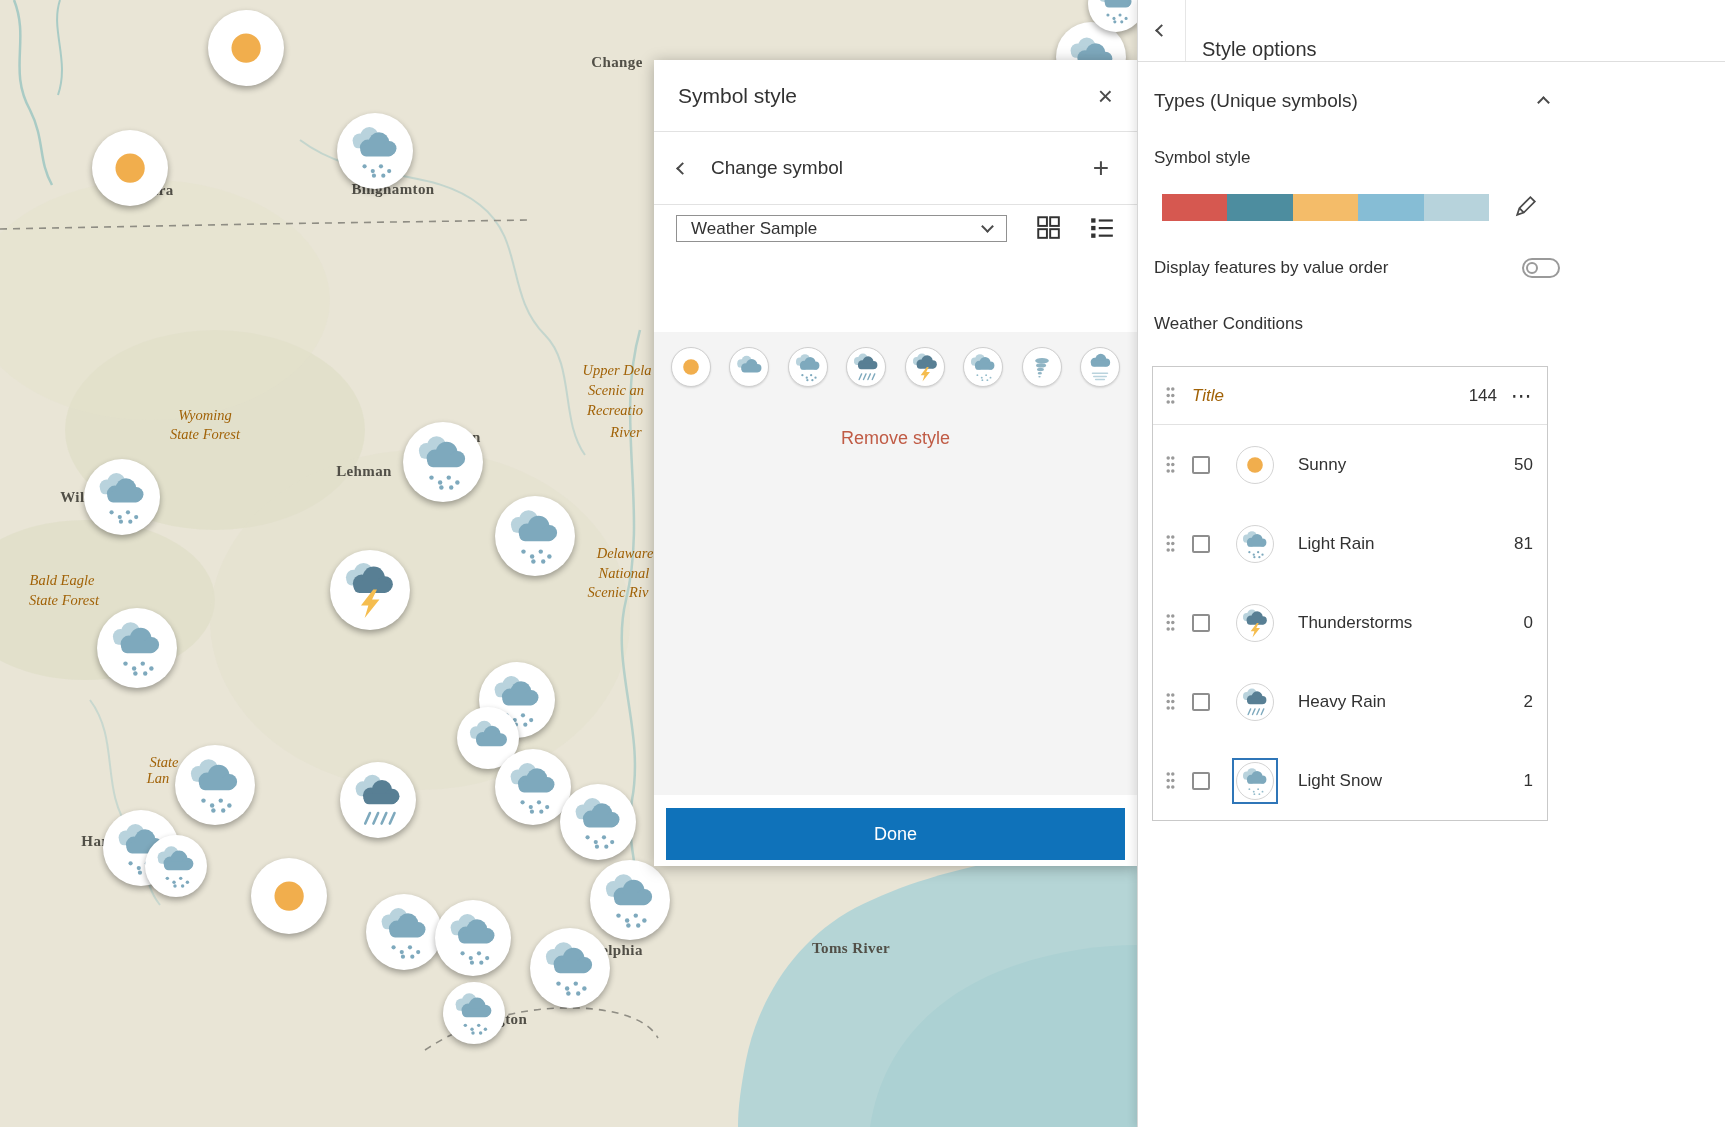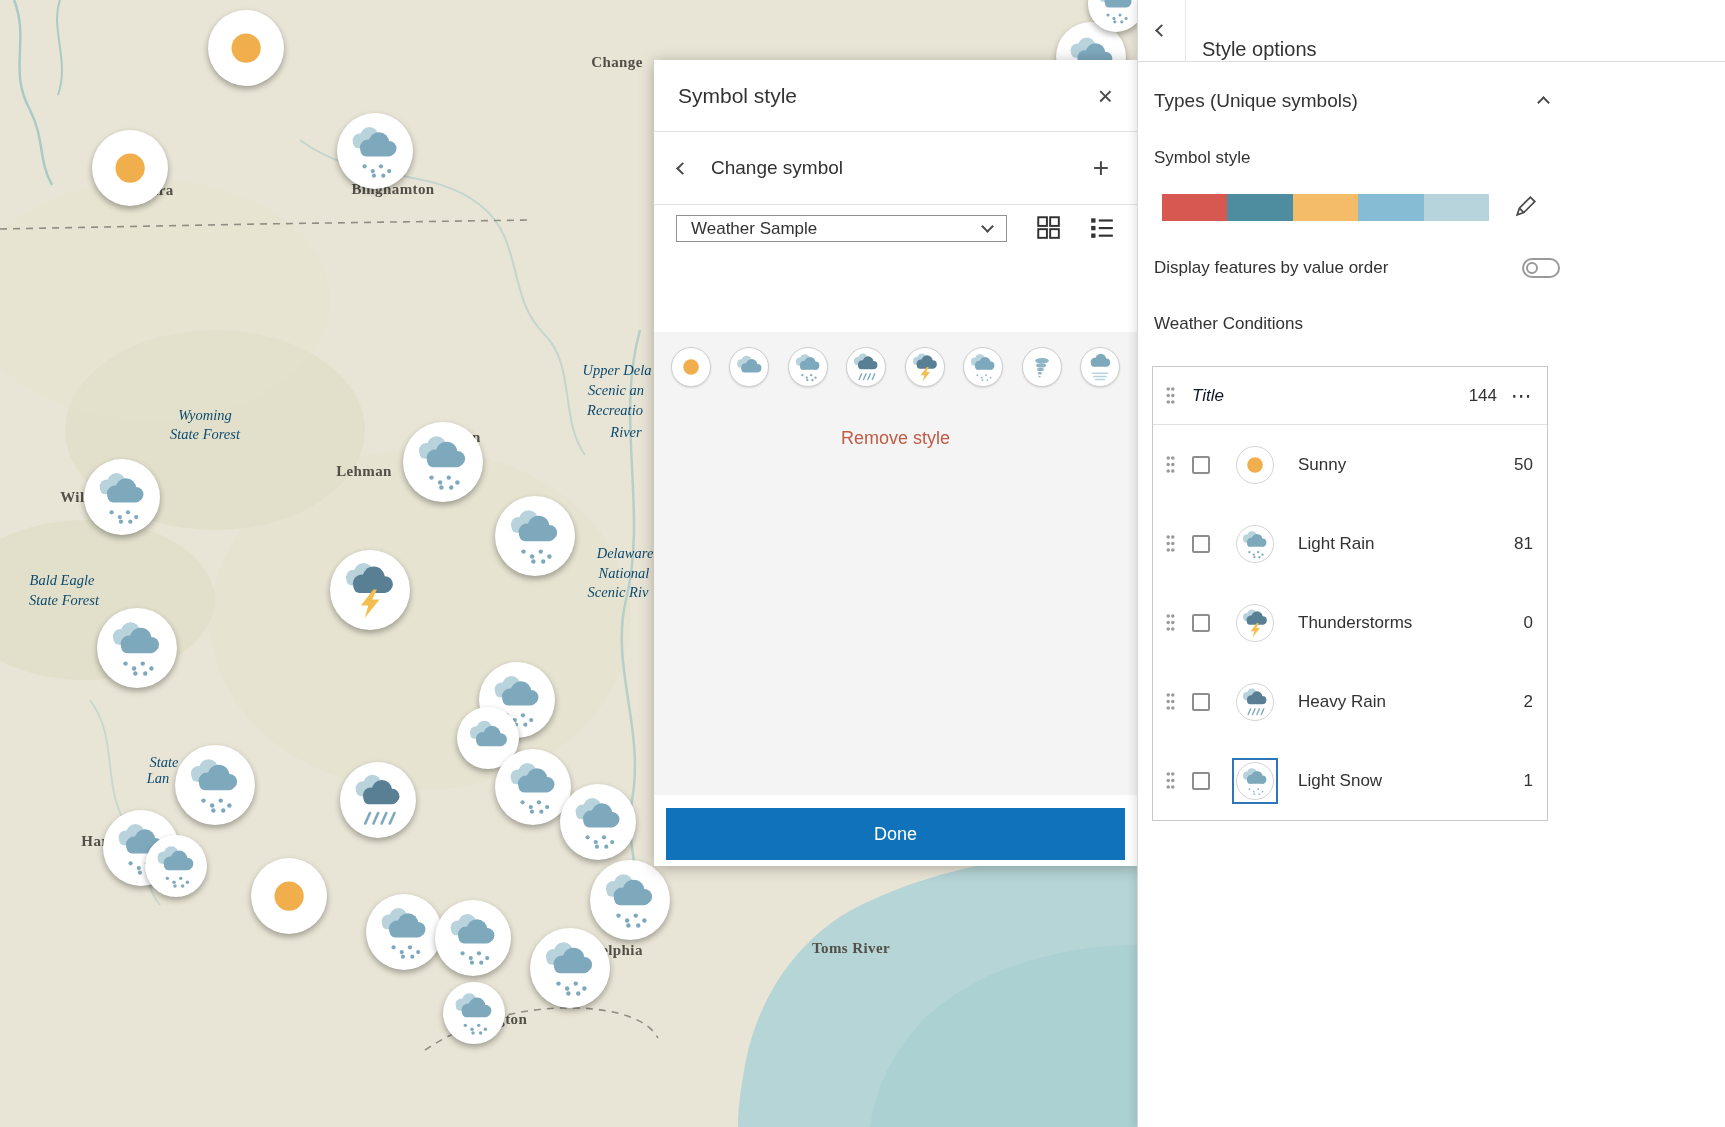--- a/index.html
+++ b/index.html
@@ -8,21 +8,21 @@
     position:relative; width:1725px; height:1127px; overflow:hidden;
     font-family:"Liberation Sans","DejaVu Sans",sans-serif; color:#323232;
   }
   button { background:none; border:none; cursor:pointer; font-family:inherit; color:inherit; padding:0; }
 
   
   .map { position:absolute; left:0; top:0; width:1137px; height:1127px; overflow:hidden; background:var(--map-bg); }
   .map svg.base { position:absolute; left:0; top:0; }
   .map-label { position:absolute; transform:translate(-50%,-50%); white-space:nowrap; z-index:2; }
   .map-label.town { font-family:"Liberation Serif","DejaVu Serif",serif; font-weight:bold; font-size:15px; color:#514f47; letter-spacing:.4px; }
-  .map-label.nature { font-family:"Liberation Serif","DejaVu Serif",serif; font-style:italic; font-size:14.5px; color:#0c4a6e; }
+  .map-label.nature { font-family:"Liberation Serif","DejaVu Serif",serif; font-style:italic; font-size:14.5px; color:#a16207; }
   .marker {
     position:absolute; border-radius:50%; background:#fff; z-index:3;
     box-shadow:0 3px 6px rgba(0,0,0,.33); display:flex; align-items:center; justify-content:center;
   }
   .marker .mi { width:74%; height:74%; }
 
   
   .dialog { position:absolute; left:654px; top:60px; width:483px; height:806px; background:#fff; z-index:30; box-shadow:0 2px 14px rgba(0,0,0,.28); }
   .dlg-header { height:72px; display:flex; align-items:center; justify-content:space-between; padding:0 24px; border-bottom:1px solid #e2e2e2; }
   .dlg-title { font-size:21px; }
@@ -51,21 +51,21 @@
   .ramp-row { position:absolute; left:24px; top:194px; display:flex; align-items:center; }
   .ramp { width:327px; height:27px; display:flex; overflow:hidden; }
   .ramp span { flex:1; }
   .pencil-btn { margin-left:26px; }
   .display-row { position:absolute; left:16px; top:258px; width:406px; display:flex; justify-content:space-between; align-items:center; font-size:17px; }
   .toggle { width:38px; height:20px; border:2px solid #9a9a9a; border-radius:11px; background:#fff; position:relative; }
   .toggle .knob { position:absolute; left:2px; top:2px; width:12px; height:12px; border-radius:50%; background:#fff; border:2px solid #9a9a9a; }
   .lbl-cond { position:absolute; left:16px; top:314px; font-size:17px; }
   .type-list { position:absolute; left:14px; top:366px; width:396px; background:#fff; border:1px solid #c9c9c9; }
   .tl-header { height:58px; display:flex; align-items:center; padding:0 14px 0 12px; border-bottom:1px solid #e2e2e2; }
-  .tl-title { flex:1; margin-left:16px; font-style:italic; font-size:17px; color:#0f172a; }
+  .tl-title { flex:1; margin-left:16px; font-style:italic; font-size:17px; color:#a16207; }
   .tl-total { font-size:17px; }
   .tl-menu { margin-left:14px; font-size:21px; letter-spacing:1px; }
   .trow { height:79px; display:flex; align-items:center; padding:0 14px 0 12px; }
   .cbx { width:18px; height:18px; min-width:18px; border:2px solid #8e8e8e; border-radius:2px; background:#fff; margin-left:16px; }
   .ticon { margin-left:22px; width:46px; height:46px; display:flex; align-items:center; justify-content:center; }
   .ticon .circ { width:38px; height:38px; border-radius:50%; border:1px solid #d4d4d4; background:#fff; display:flex; align-items:center; justify-content:center; }
   .ticon .circ svg { width:30px; height:30px; }
   .ticon.sel { border:2px solid var(--sel); }
   .tlabel { margin-left:20px; flex:1; font-size:17px; }
   .tcount { font-size:17px; }

